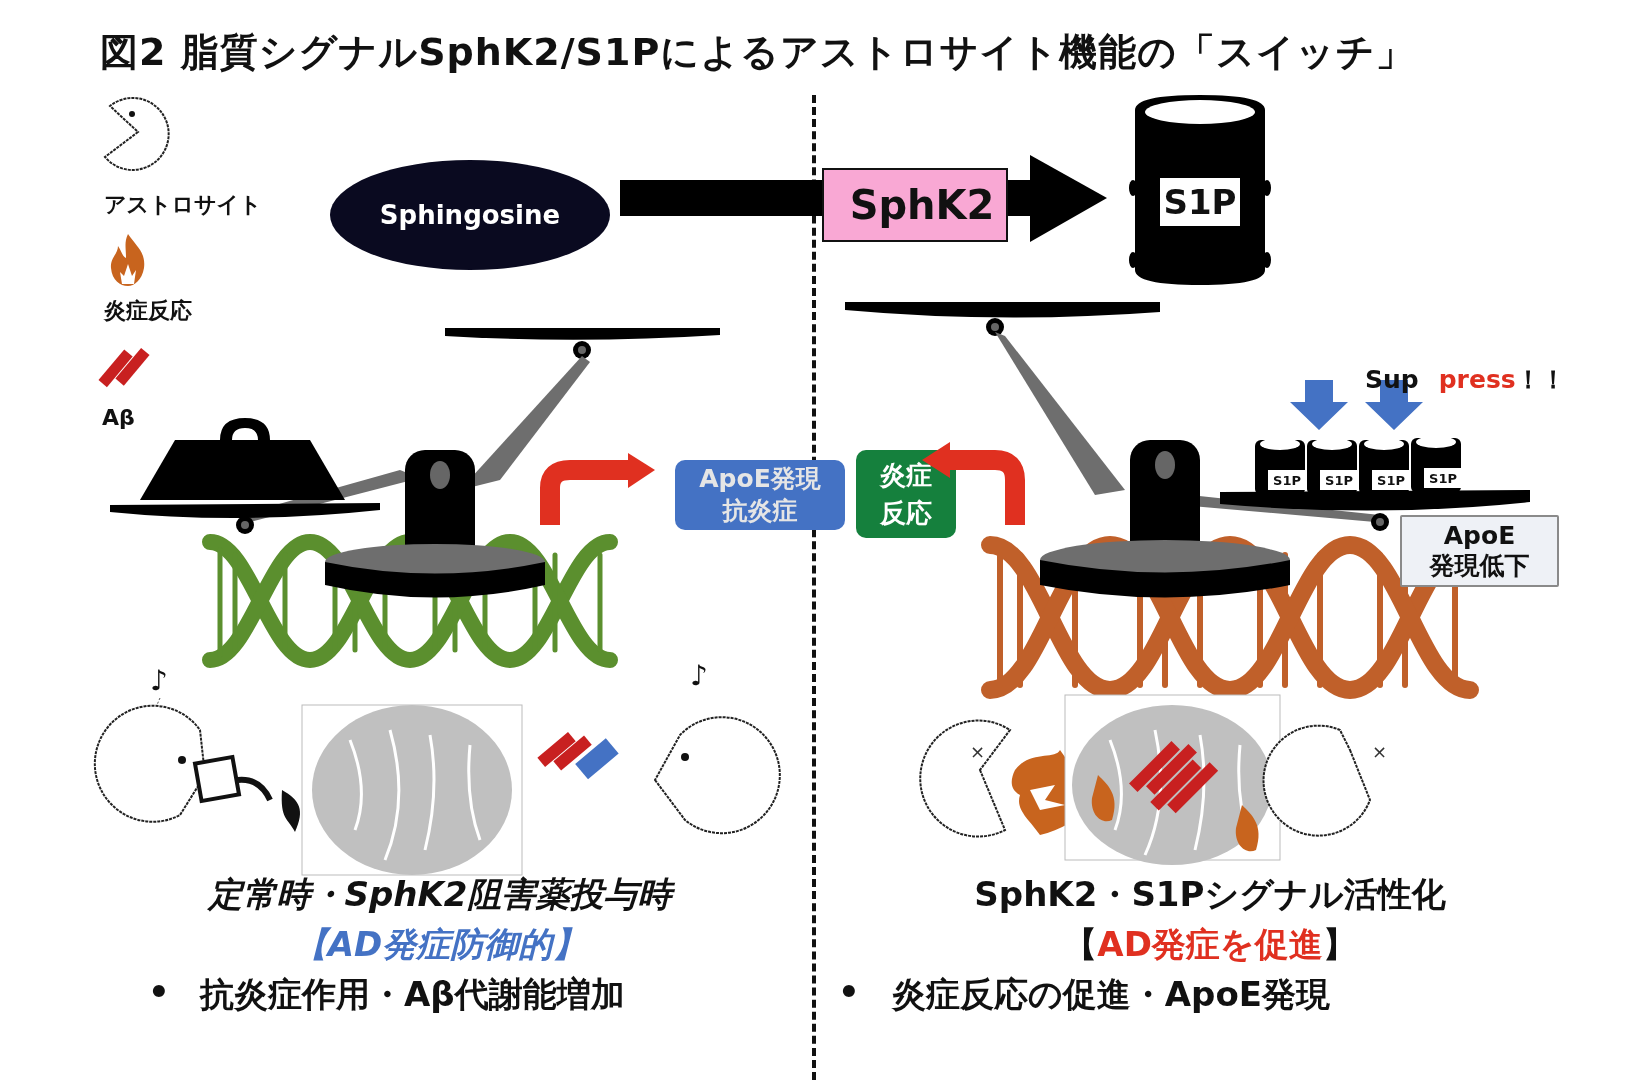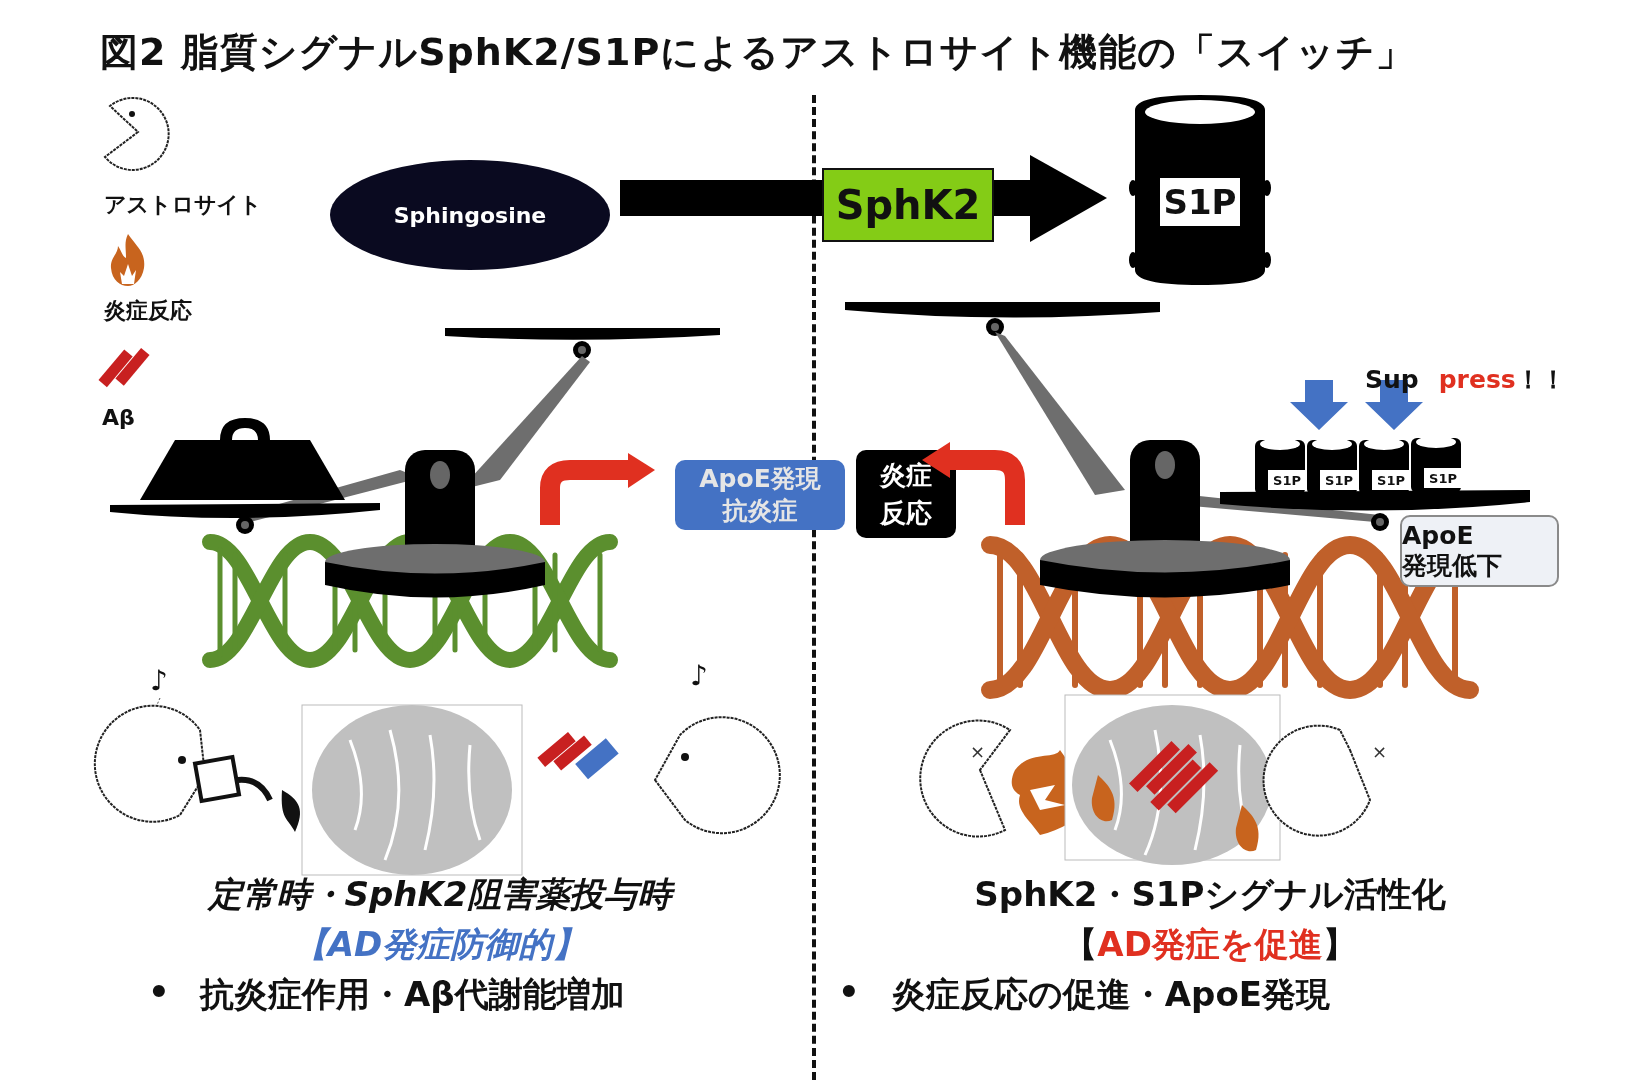--- a/index.html
+++ b/index.html
@@ -1,27 +1,27 @@
 <!DOCTYPE html>
 <html><head>
 <meta charset="utf-8">
 <style>
   html, body { margin:0; padding:0; background:#ffffff; }
   body { width:1642px; height:1080px; position:relative; overflow:hidden; font-family:"DejaVu Sans", sans-serif; color:#111; }
   .abs { position:absolute; }
   .title { left:100px; top:14px; font-size:38px; font-weight:bold; letter-spacing:1px; white-space:nowrap;margin-top:13px; }
   .legend-label { font-size:22px; font-weight:bold; white-space:nowrap; }
   .divider { left:812px; top:95px; width:0; height:985px; border-left:4px dashed #111; }
-  .sph { left:330px; top:160px; width:280px; height:110px; border-radius:50%; background:#0a0a20; color:#fff; display:flex; align-items:center; justify-content:center; font-size:22px; font-weight:bold; }
+  .sph { left:330px; top:160px; width:280px; height:110px; border-radius:50%; background:#0a0a20; color:#fff; display:flex; align-items:center; justify-content:center; font-size:26px; font-weight:bold; }
   .main-arrow { left:620px; top:180px; }
-  .sphk2 { left:822px; top:168px; width:168px; height:70px; border:2px solid #111; background:#84cc16; display:flex; align-items:center; justify-content:center; font-size:40px; font-weight:bold; }
+  .sphk2 { left:822px; top:168px; width:168px; height:70px; border:2px solid #111; background:#f9a8d4; display:flex; align-items:center; justify-content:center; font-size:40px; font-weight:bold;padding-left:14px; }
   .barrel-label { background:#fff; font-weight:bold; display:flex; align-items:center; justify-content:center; }
   .box-blue { left:675px; top:460px; width:170px; height:70px; background:#4472c4; border-radius:10px; color:#e5e5e5; font-size:25px; font-weight:bold; text-align:center; line-height:32px; display:flex; flex-direction:column; justify-content:center; }
-  .box-red { left:856px; top:450px; width:100px; height:88px; background:#000000; border-radius:10px; color:#fff; font-size:26px; font-weight:bold; text-align:center; line-height:38px; display:flex; flex-direction:column; justify-content:center; }
-  .box-apoe { left:1470px; top:540px; width:172px; height:68px; background:#eef1f6; border:2px solid #8a8a8a; border-radius:10px; font-size:25px; font-weight:bold; text-align:left; line-height:30px; display:flex; flex-direction:column; justify-content:center; }
+  .box-red { left:856px; top:450px; width:100px; height:88px; background:#15803d; border-radius:10px; color:#fff; font-size:26px; font-weight:bold; text-align:center; line-height:38px; display:flex; flex-direction:column; justify-content:center; }
+  .box-apoe { left:1470px; top:540px; width:172px; height:68px; background:#eef1f6; border:2px solid #8a8a8a; border-radius:2px; font-size:25px; font-weight:bold; text-align:center; line-height:30px; display:flex; flex-direction:column; justify-content:center; }
   .suppress { left:1365px; top:363px; font-size:25px; font-weight:bold; white-space:nowrap; }
   .suppress .red { color:#e03020;margin-left:20px; }
   .caption { font-size:34px; font-weight:bold; text-align:center; white-space:nowrap; }
   .cap-left { left:130px; width:620px;font-style:italic; }
   .cap-right { left:890px; width:640px; }
   .blue-t { color:#4472c4; }
   .red-t { color:#e03020; }
   svg { overflow:visible; }
 </style>
 </head>

